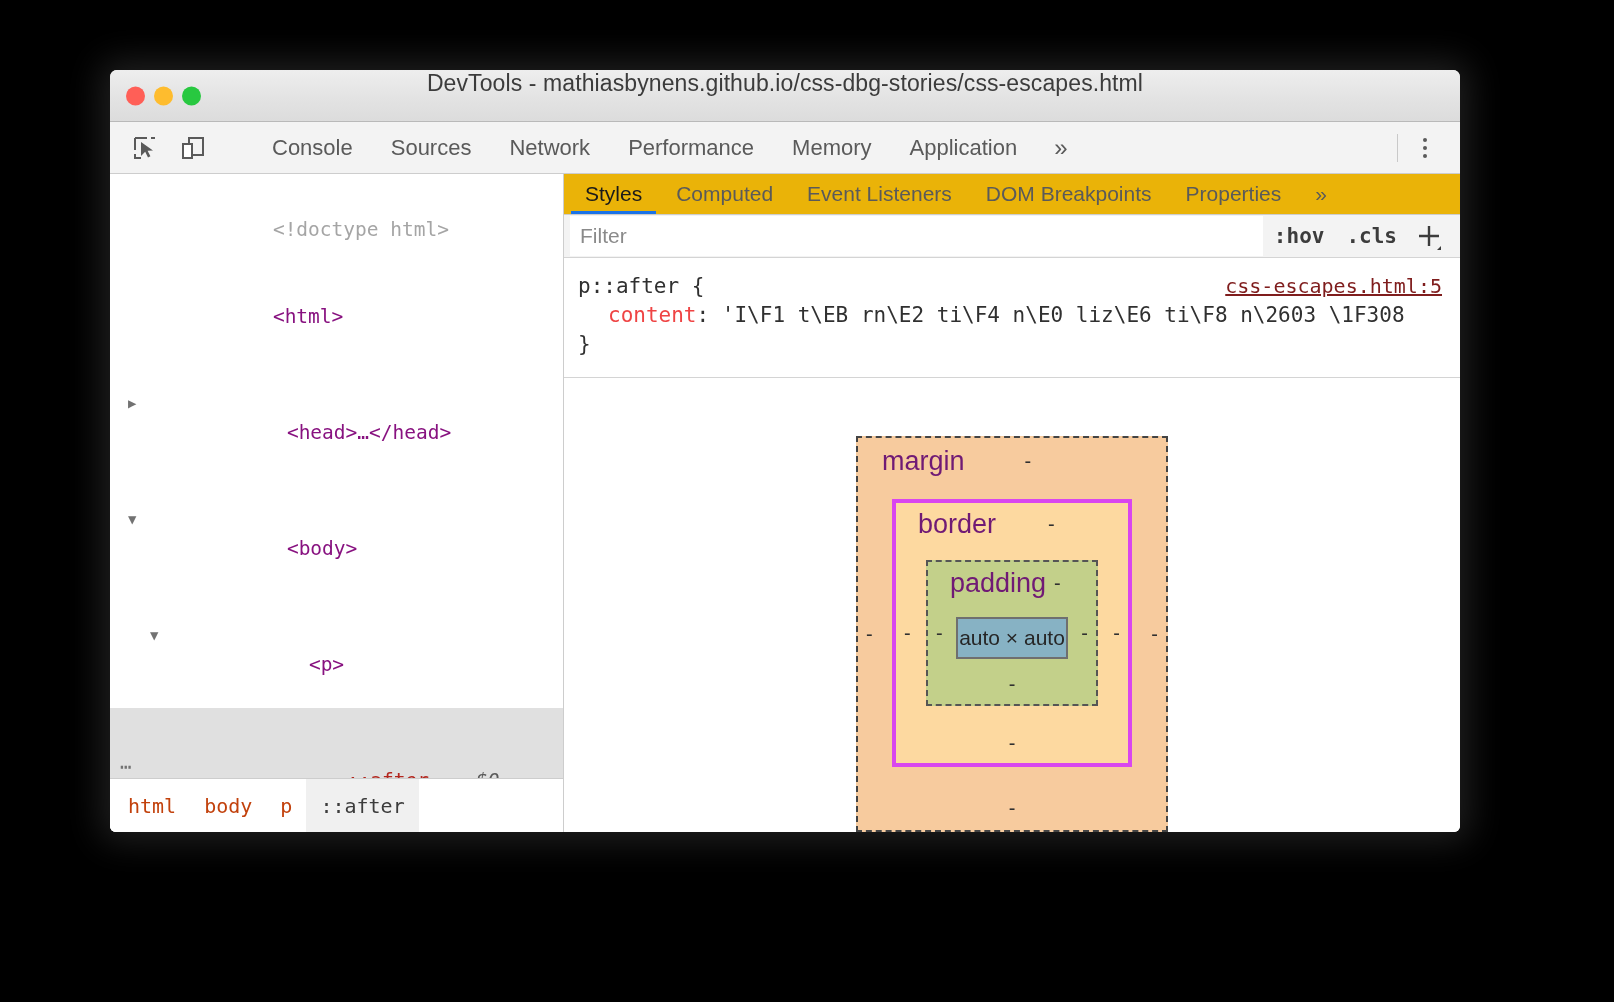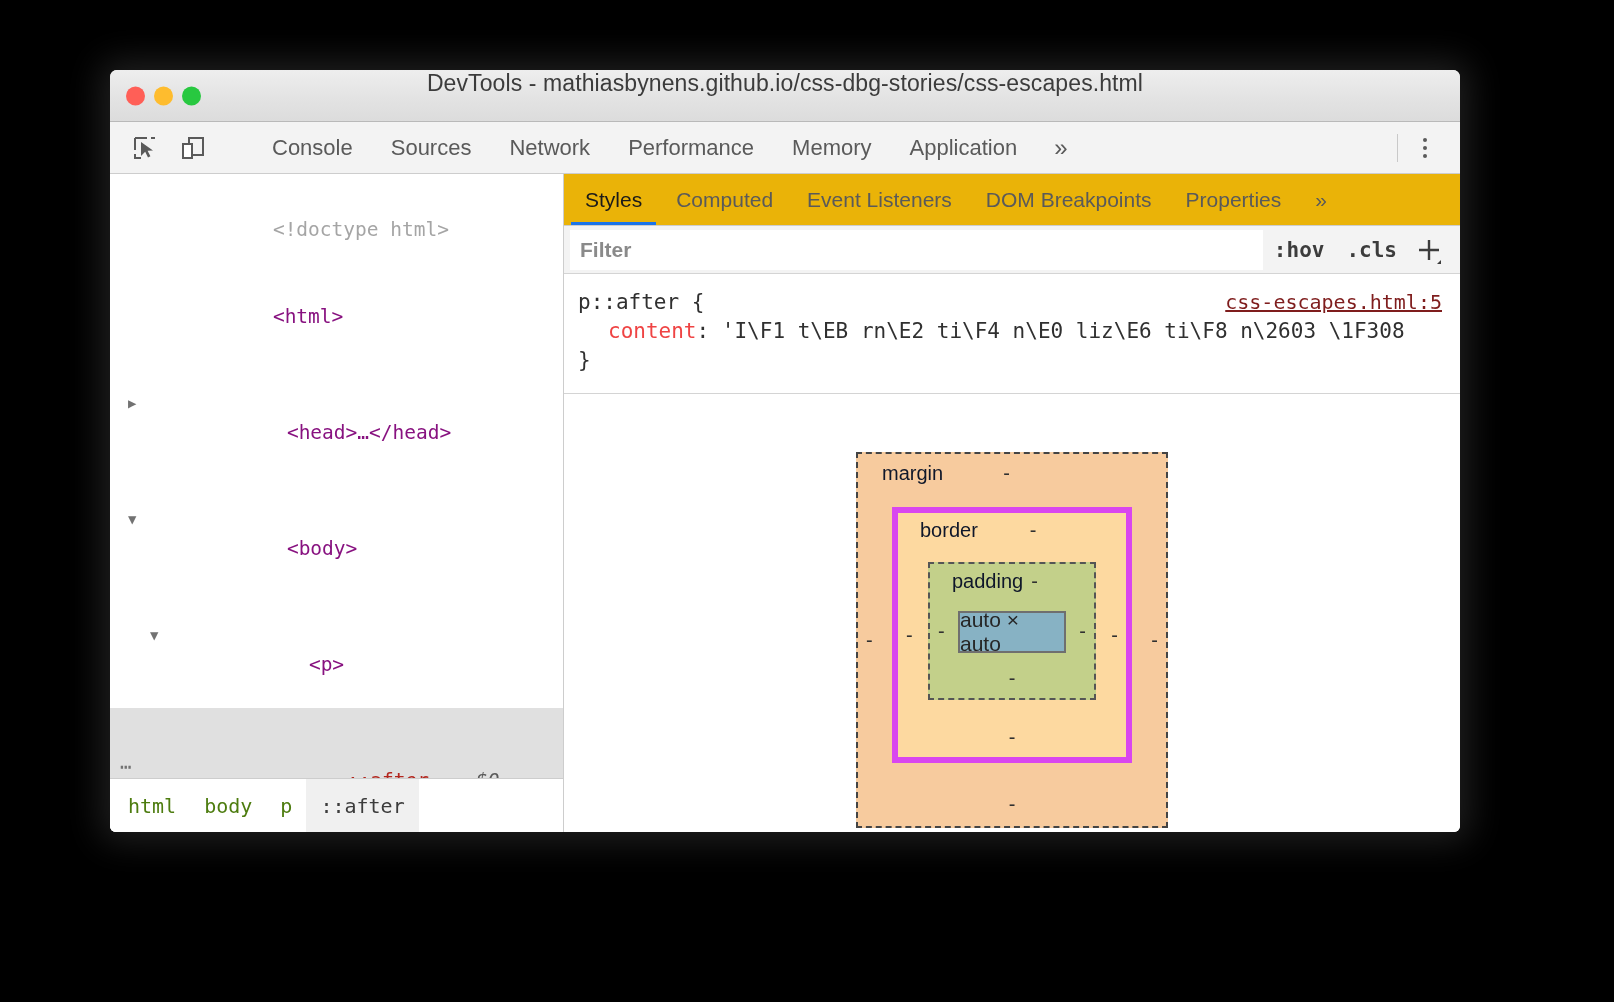--- a/index.html
+++ b/index.html
@@ -206,21 +206,21 @@
     display: flex;
     align-items: stretch;
     background: #ffffff;
   }
   .crumb {
     display: flex;
     align-items: center;
     padding: 0 14px;
     font-family: "DejaVu Sans Mono", monospace;
     font-size: 20px;
-    color: #4d7c0f;
+    color: #c2410c;
     cursor: pointer;
     white-space: nowrap;
   }
   .crumb:first-child { padding-left: 18px; }
   .crumb.active {
     background: #f0f0f0;
     color: #3c3c3c;
   }
 
   
@@ -269,21 +269,20 @@
   .filter-input {
     flex: 1;
     height: 40px;
     background: #ffffff;
     border: none;
     outline: none;
     font-size: 21px;
     color: #4c1d95;
     padding: 0 10px;
     font-family: "Liberation Sans", sans-serif;
-    font-weight: bold;
   }
   .filter-input::placeholder { color: #8a8a8a; }
   .styles-ctl {
     font-family: "DejaVu Sans Mono", monospace;
     font-size: 21px;
     color: #3c3c3c;
     padding: 0 11px;
     cursor: pointer;
     font-weight: bold;
     white-space: nowrap;
@@ -338,21 +337,21 @@
     background: #f7cb9e;
     border: 2px dashed #444444;
     position: relative;
     font-family: "Liberation Sans", sans-serif;
     font-size: 20px;
     color: #303030;
     padding: 8px 10px 10px 10px;
   }
   .bm-border {
     background: #fdd9a0;
-    border: 6px solid #d946ef;
+    border: 4px solid #d946ef;
     margin: 22px 24px 24px 24px;
     padding: 6px 8px 8px 8px;
     position: relative;
   }
   .bm-padding {
     background: #c3d08a;
     border: 2px dashed #555555;
     margin: 20px 22px 20px 22px;
     padding: 6px 8px 8px 8px;
     position: relative;
@@ -367,21 +366,21 @@
     justify-content: center;
     font-size: 21px;
     color: #262626;
   }
   .bm-label-row {
     display: flex;
     align-items: center;
     gap: 8px;
     padding-left: 14px;
   }
-  .bm-label { font-size: 20px; color: #0f172a; }
+  .bm-label { font-size: 27px; color: #701a75; }
   .bm-dash { font-size: 20px; color: #303030; }
   .bm-bottom {
     text-align: center;
     font-size: 20px;
     color: #303030;
     padding-top: 6px;
   }
   .bm-side-left, .bm-side-right {
     position: absolute;
     top: 50%;

